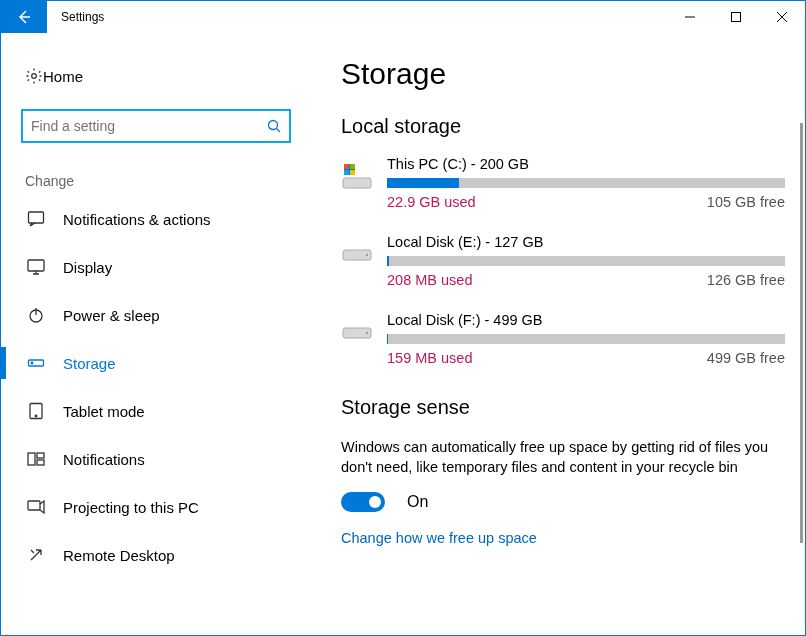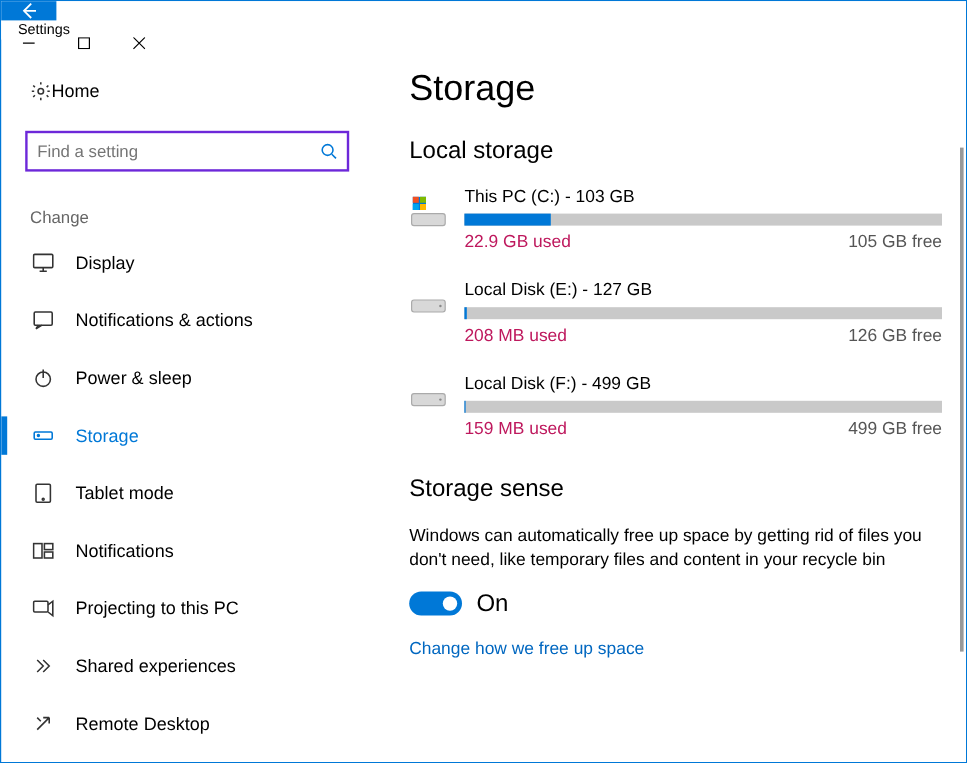--- a/index.html
+++ b/index.html
@@ -16,21 +16,20 @@
   background: #fff;
   border: 1px solid #0078d7;
   display: flex;
   flex-direction: column;
 }
 .titlebar {
   height: 32px;
   display: flex;
   align-items: stretch;
   background: #fff;
-  flex-direction: column;
 }
 .back-btn {
   width: 46px;
   background: #0078d7;
   display: flex;
   align-items: center;
   justify-content: center;
   color: #fff;
   cursor: pointer;
 }
@@ -69,21 +68,21 @@
 .home-row {
   display: flex;
   align-items: center;
   padding: 10px 4px;
   cursor: pointer;
 }
 .home-row .icon { width: 18px; height: 18px; }
 .home-label { font-size: 15px; color: #000; }
 .search-box {
   margin-top: 14px;
-  border: 2px solid #6d28d9;
+  border: 2px solid #0ea5e9;
   height: 34px;
   display: flex;
   align-items: center;
   padding: 0 8px;
 }
 .search-box input {
   flex: 1;
   border: none;
   outline: none;
   font-size: 14px;
@@ -177,21 +176,21 @@
 .section-body { font-size: 14.5px; color: #000; line-height: 1.4; margin-bottom: 14px; }
 .toggle-row { display: flex; align-items: center; gap: 12px; margin-bottom: 18px; }
 .toggle {
   width: 44px; height: 20px; border-radius: 10px; background: #0078d7;
   position: relative; cursor: pointer;
 }
 .toggle .knob {
   width: 12px; height: 12px; border-radius: 50%; background: #fff;
   position: absolute; top: 4px; right: 4px;
 }
-.toggle-label { font-size: 20px; }
+.toggle-label { font-size: 16px; margin-left: 10px; }
 .link { color: #0067c0; font-size: 14.5px; cursor: pointer; }
 .section-header.sense { margin-top: 30px; }
 </style>
 </head>
 <body>
 
 <div class="window">
   <div class="titlebar">
     <div class="back-btn">
       <svg viewBox="0 0 16 16" fill="none" stroke-width="1.5">
@@ -238,31 +237,31 @@
             <circle cx="6" cy="6" r="4.5"></circle>
             <path d="M9.5 9.5 L13 13"></path>
           </svg>
       </div>
 
       <div class="category-label">Change</div>
 
       <div class="nav" id="nav-list">
           <div class="nav-item">
             <span class="nav-icon"><svg viewBox="0 0 18 18" fill="none" stroke="#333" stroke-width="1.3">
+                <rect x="1.5" y="2" width="15" height="11" rx="1"></rect>
+                <path d="M5 13l-2 3 5-3"></path>
+              </svg></span>
+            <span class="nav-label">Notifications &amp; actions</span>
+          </div>
+          <div class="nav-item">
+            <span class="nav-icon"><svg viewBox="0 0 18 18" fill="none" stroke="#333" stroke-width="1.3">
                 <rect x="1" y="2" width="16" height="11" rx="1"></rect>
                 <path d="M6 16h6M9 13v3"></path>
               </svg></span>
             <span class="nav-label">Display</span>
-          </div>
-          <div class="nav-item">
-            <span class="nav-icon"><svg viewBox="0 0 18 18" fill="none" stroke="#333" stroke-width="1.3">
-                <rect x="1.5" y="2" width="15" height="11" rx="1"></rect>
-                <path d="M5 13l-2 3 5-3"></path>
-              </svg></span>
-            <span class="nav-label">Notifications &amp; actions</span>
           </div>
           <div class="nav-item">
             <span class="nav-icon"><svg viewBox="0 0 18 18" fill="none" stroke="#333" stroke-width="1.3">
                 <circle cx="9" cy="10" r="6"></circle>
                 <path d="M9 2v7"></path>
               </svg></span>
             <span class="nav-label">Power &amp; sleep</span>
           </div>
           <div class="nav-item active">
             <span class="nav-icon"><svg viewBox="0 0 18 18" fill="none" stroke="#0078d7" stroke-width="1.3">
@@ -285,26 +284,20 @@
                 <rect x="10" y="10" width="7" height="5"></rect>
               </svg></span>
             <span class="nav-label">Notifications</span>
           </div>
           <div class="nav-item">
             <span class="nav-icon"><svg viewBox="0 0 18 18" fill="none" stroke="#333" stroke-width="1.3">
                 <rect x="1" y="3" width="12" height="9" rx="1"></rect>
                 <path d="M13 6l4-3v12l-4-3"></path>
               </svg></span>
             <span class="nav-label">Projecting to this PC</span>
-          </div>
-          <div class="nav-item">
-            <span class="nav-icon"><svg viewBox="0 0 18 18" fill="none" stroke="#333" stroke-width="1.3">
-                <path d="M4 4l5 5-5 5M9 4l5 5-5 5"></path>
-              </svg></span>
-            <span class="nav-label">Shared experiences</span>
           </div>
           <div class="nav-item">
             <span class="nav-icon"><svg viewBox="0 0 18 18" fill="none" stroke="#333" stroke-width="1.3">
                 <path d="M4 14L14 4M14 4h-5M14 4v5M4 4l3 3M4 14l3-3"></path>
               </svg></span>
             <span class="nav-label">Remote Desktop</span>
           </div>
         </div>
     </div>
 
@@ -316,21 +309,21 @@
           <div class="drive">
             <div class="drive-icon"><svg viewBox="0 0 32 32">
                 <rect x="2" y="18" width="28" height="10" rx="2" fill="#d8d8d8" stroke="#aaa"></rect>
                 <rect x="3" y="4" width="11" height="11" fill="#0078d7"></rect>
                 <rect x="3" y="4" width="5" height="5" fill="#f25022"></rect>
                 <rect x="9" y="4" width="5" height="5" fill="#7fba00"></rect>
                 <rect x="3" y="10" width="5" height="5" fill="#00a4ef"></rect>
                 <rect x="9" y="10" width="5" height="5" fill="#ffb900"></rect>
               </svg></div>
             <div class="drive-info">
-              <div class="drive-name">This PC (C:) - 103 GB</div>
+              <div class="drive-name">This PC (C:) - 200 GB</div>
               <div class="bar">
                 <div class="bar-fill" style="width:18%"></div>
               </div>
               <div class="drive-stats">
                 <span class="drive-used">22.9 GB used</span>
                 <span class="drive-free">105 GB free</span>
               </div>
             </div>
           </div>
           <div class="drive">

